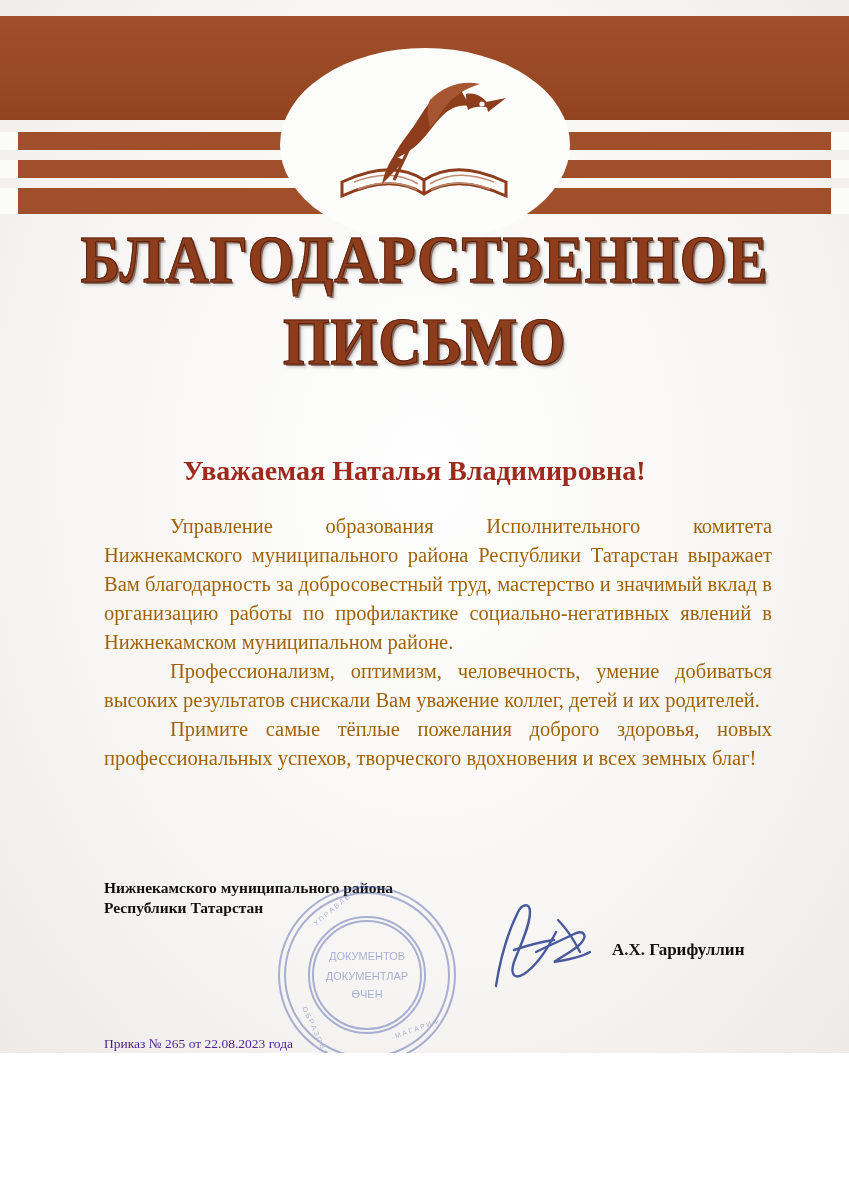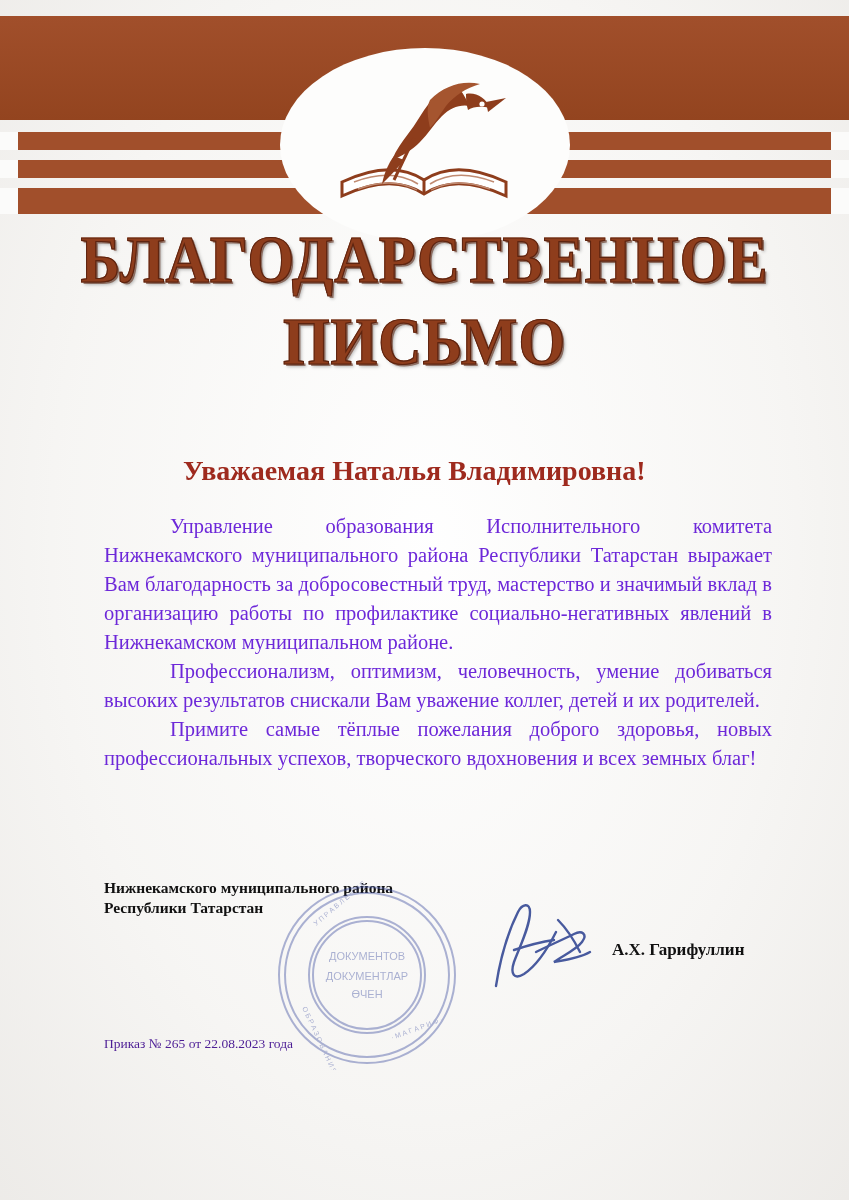--- a/index.html
+++ b/index.html
@@ -10,21 +10,21 @@
   body {
     width: 849px;
     height: 1200px;
     font-family: "Liberation Serif", serif;
     overflow: hidden;
   }
 
   .page {
     position: relative;
     width: 849px;
-    height: 1200px;
+    height: 1053px;
     background: #fbfbfa;
     overflow: hidden;
   }
 
   
   .paper-texture {
     position: absolute;
     inset: 0;
     background:
       radial-gradient(ellipse at 50% 45%, rgba(255,255,255,0.9) 0%, rgba(246,245,243,0.9) 60%, rgba(236,234,231,0.95) 100%);
@@ -122,21 +122,21 @@
     font-family: "Liberation Serif", serif;
   }
 
   .body-text {
     position: absolute;
     left: 104px;
     top: 512px;
     width: 668px;
     font-size: 20.5px;
     line-height: 29px;
-    color: #6d28d9;
+    color: #a16207;
     text-align: justify;
     text-justify: inter-word;
     font-family: "Liberation Serif", serif;
   }
   .body-text p {
     margin: 0 0 0 0;
     text-indent: 66px;
   }
 
   

